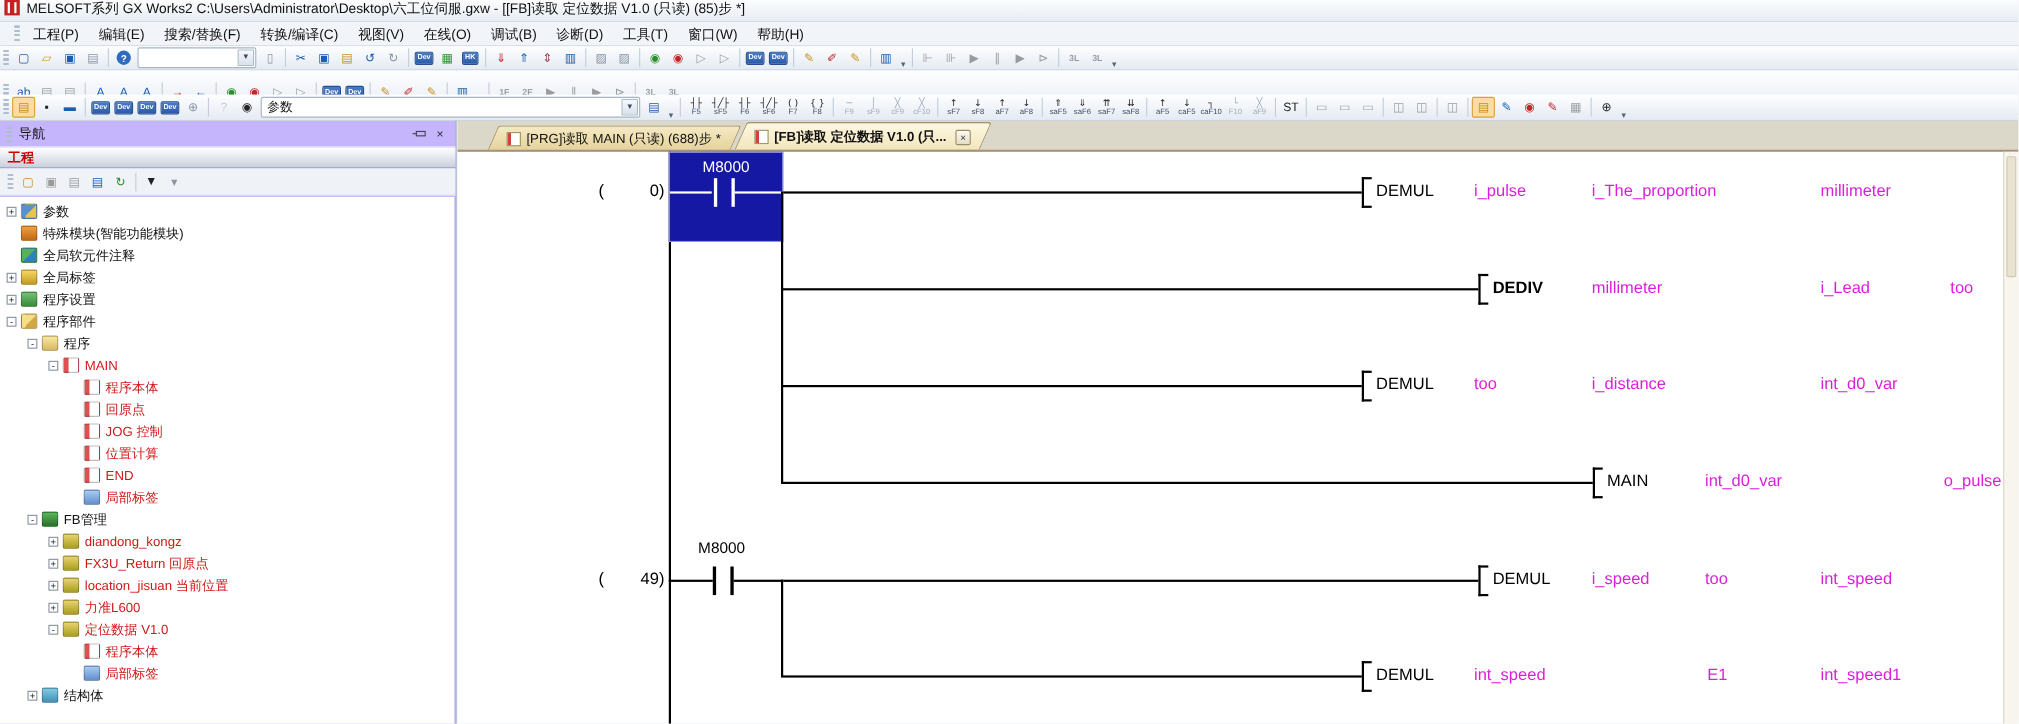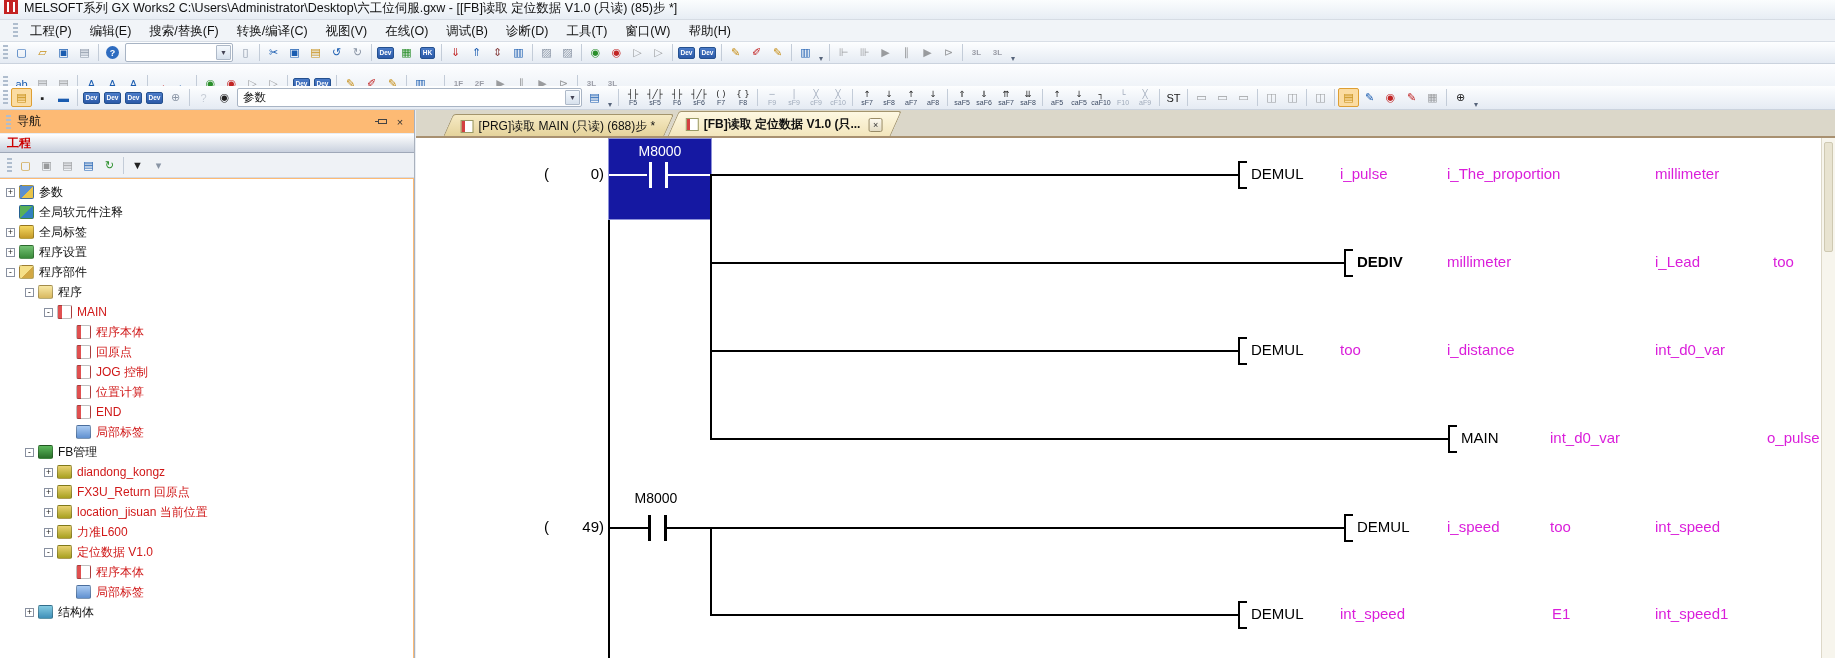--- a/index.html
+++ b/index.html
@@ -26,21 +26,21 @@
 .badgeB{background:#2E6CC0;color:#fff;border-radius:50%;width:13px;height:13px;min-width:13px;font-size:9px;font-weight:bold;display:flex;align-items:center;justify-content:center}
 .ticon{font-size:6.5px;font-weight:bold;color:#fff;background:linear-gradient(#4A7BC8,#2C5AA8);border:1px solid #24508F;border-radius:2px;padding:2px 2px;line-height:6px}
 .t3{font-size:8px;font-weight:bold;color:#223}
 .combo{height:19px;background:#fff;border:1px solid #A8B4C4;border-radius:2px;display:flex;align-items:center;font-size:11.5px;padding-left:5px;position:relative;flex:none;margin:0 2px}
 .combo .arr{position:absolute;right:1px;top:1px;bottom:1px;width:15px;background:linear-gradient(#F5F9FD,#D7E1ED);border:1px solid #AEB9C8;border-radius:1px;display:flex;align-items:center;justify-content:center;font-size:7px;color:#445}
 .lb{width:22px;height:22px;display:flex;flex-direction:column;align-items:center;justify-content:center;border:1px solid transparent;border-radius:2px;flex:none;cursor:default}
 .lb .g{font-size:8.5px;line-height:10px;color:#222;font-family:"DejaVu Sans",sans-serif}
 .lb .lab{font-size:7px;line-height:8px;color:#3C4A62}
 .lb.d .g,.lb.d .lab{color:#A0ABBB}
 
-.nav{position:absolute;left:0;top:110px;width:415px;height:548px;background:#fdba74;border-right:1px solid #A9B1BD}
+.nav{position:absolute;left:0;top:110px;width:415px;height:548px;background:#c4b5fd;border-right:1px solid #A9B1BD}
 .navhead{height:23px;display:flex;align-items:center;padding:0 6px;font-size:12px}
 .navgrip{width:5px;height:14px;margin-right:6px;background:repeating-linear-gradient(180deg,#AFBDCE 0 2px,transparent 2px 4px)}
 .pinbtn{margin-left:auto;width:16px;height:15px;display:flex;align-items:center;justify-content:center;border:1px solid transparent;border-radius:2px}
 .pinglyph{width:9px;height:5px;border:1px solid #444;position:relative}
 .pinglyph:before{content:"";position:absolute;left:-4px;top:1px;width:4px;height:1px;background:#444}
 .xbtn{width:16px;height:15px;display:flex;align-items:center;justify-content:center;font-size:11px;color:#333;border:1px solid transparent;border-radius:2px;margin-left:2px}
 .navsection{height:20px;background:linear-gradient(#FFFFFF,#C9D1DE);border-top:1px solid #E9EDF3;border-bottom:1px solid #9FA8B8;display:flex;align-items:center;padding-left:7px;font-size:12px;font-weight:bold;color:#CC0000}
 .navtools{height:25px;display:flex;align-items:center;padding-left:4px;border-bottom:1px solid #D5DAE2;background:#EFF2F6}
 .tree{position:absolute;left:0;top:69px;right:1px;bottom:0;background:#fff;overflow:hidden;padding-top:3px}
 .trow{height:20px;display:flex;align-items:center;font-size:12px;white-space:nowrap;cursor:default}
@@ -548,20 +548,25 @@
       </div>
     </div>
   <div class="tree" id="tree">
       <div class="trow" style="padding-left: 6px;">
         <div class="exp">+</div>
         <div class="ticn i-param"></div>
         <span class="tlabel">参数</span>
       </div>
       <div class="trow" style="padding-left: 6px;">
         <div class="noexp"></div>
+        <div class="ticn i-module"></div>
+        <span class="tlabel">特殊模块(智能功能模块)</span>
+      </div>
+      <div class="trow" style="padding-left: 6px;">
+        <div class="noexp"></div>
         <div class="ticn i-comment"></div>
         <span class="tlabel">全局软元件注释</span>
       </div>
       <div class="trow" style="padding-left: 6px;">
         <div class="exp">+</div>
         <div class="ticn i-glabel"></div>
         <span class="tlabel">全局标签</span>
       </div>
       <div class="trow" style="padding-left: 6px;">
         <div class="exp">+</div>

